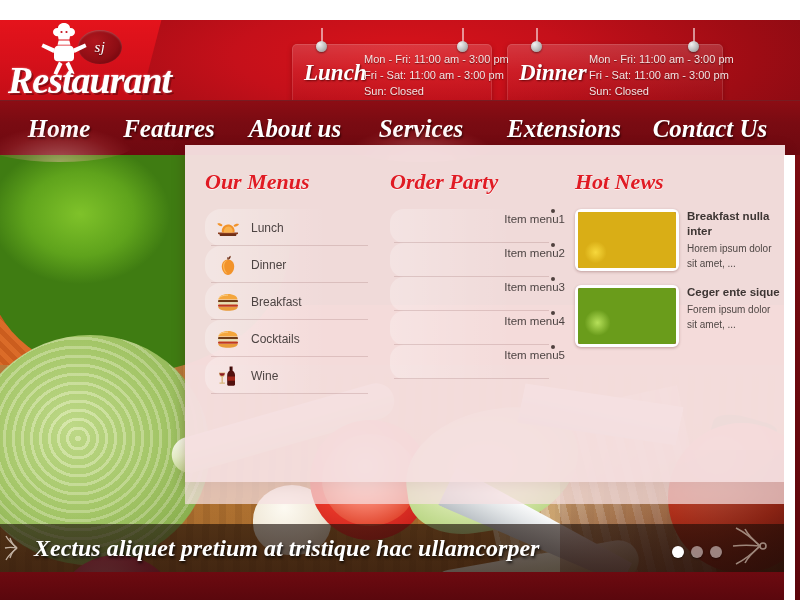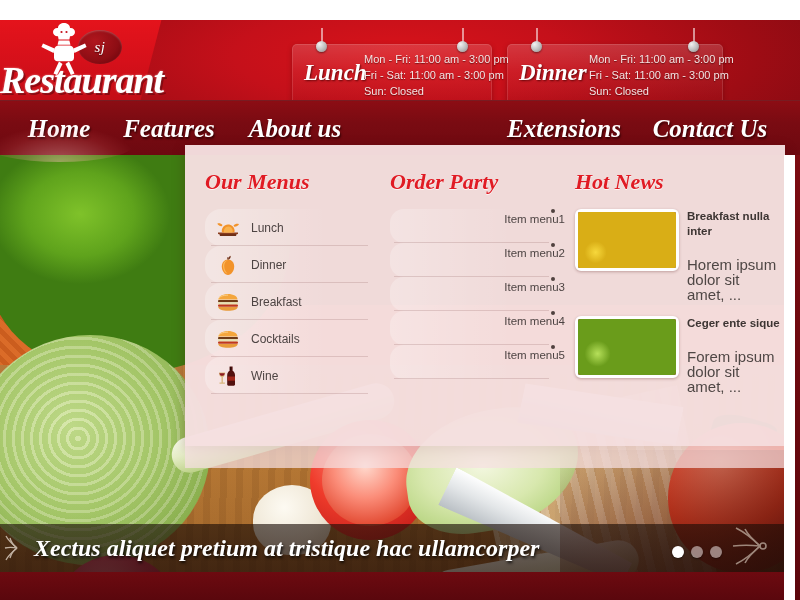--- a/index.html
+++ b/index.html
@@ -38,21 +38,21 @@
     border-radius:50%;
     background:radial-gradient(ellipse at 38% 32%, #b0161d 0%, #8d0d14 60%, #600309 100%);
     box-shadow: inset 0 1px 2px rgba(255,255,255,.25);
     display:flex; align-items:center; justify-content:center;
   }
   .logo-plate span{
     font-family:"Liberation Serif", serif; font-style:italic;
     color:#fff; font-size:15px; letter-spacing:.5px; text-shadow:0 1px 1px rgba(0,0,0,.5);
   }
   .logo-word{
-    position:absolute; left:0; top:38px; z-index:6;
+    position:absolute; left:8px; top:38px; z-index:6;
     font-family:"Liberation Serif", serif;
     font-style:italic; font-weight:700; font-size:38px; color:#ffffff;
     letter-spacing:-1px;
     text-shadow: 2px 2px 0 rgba(90,2,8,.55), 0 0 2px rgba(255,255,255,.6);
   }
 
   
   .hours-card{
     position:absolute; top:24px; height:62px;
     background:linear-gradient(to bottom, rgba(255,255,255,.16) 0%, rgba(255,255,255,.05) 45%, rgba(120,5,12,.10) 100%);
@@ -227,21 +227,21 @@
     position:absolute; right:0; top:155px; width:16px; height:445px;
     background:#ffffff; z-index:8;
   }
   .frame-right:after{
     content:""; position:absolute; right:0; top:0; width:5px; height:100%;
     background:linear-gradient(to bottom,#7c0c12,#5c070d);
   }
 
   
   .dropdown{
-    position:absolute; left:185px; top:145px; width:600px; height:301px;
+    position:absolute; left:185px; top:145px; width:600px; height:337px;
     background:rgba(245,223,224,.97);
     box-shadow: 0 4px 12px rgba(60,0,4,.25);
     z-index:7;
   }
   .dropdown:after{
     content:""; position:absolute; left:0; right:0; top:100%; height:22px;
     background:rgba(245,223,224,.72);
   }
   .dd-cols{ position:relative; display:flex; padding:24px 0 0 0; height:100%; }
   .dd-col{ position:relative; }
@@ -279,21 +279,21 @@
   .item-label{ font-size:11.5px; color:#4d4443; }
 
   .news-item{ display:flex; margin-bottom:14px; cursor:pointer; }
   .news-thumb{
     width:104px; height:62px; flex:0 0 104px; border-radius:6px;
     border:3px solid #ffffff; overflow:hidden; background:#000;
     box-shadow:0 1px 3px rgba(80,20,20,.3); position:relative;
   }
   .news-text{ margin-left:8px; }
   .news-title{ font-size:11.5px; color:#3d3533; font-weight:700; line-height:15px; }
-  .news-body{ font-size:15px; color:#4f4745; line-height:15px; margin-top:18px; }
+  .news-body{ font-size:10px; color:#4f4745; line-height:15px; margin-top:2px; }
 
   
   .t1{ position:absolute; inset:0;
     background:
       radial-gradient(circle 11px at 18% 72%, #f7d83c 0%, #d9ae16 100%),
       radial-gradient(circle 10px at 36% 80%, #f2c62e 0%, #cf9c12 100%),
       radial-gradient(circle 12px at 60% 30%, #e8ddc2 0%, #c3b18a 100%),
       radial-gradient(circle 9px at 76% 62%, #e34a2c 0%, #a8210f 100%),
       radial-gradient(circle 10px at 88% 40%, #f0a22c 0%, #c1700f 100%),
       radial-gradient(circle 11px at 48% 58%, #d9c96f 0%, #a89a34 100%),
@@ -376,20 +376,21 @@
         <div>Sun: Closed</div>
       </div>
     </div>
   </div>
 
   <div class="nav">
     <div class="nav-inner">
       <div class="nav-item active" style="left:0px;width:118px;">Home</div>
       <div class="nav-item" style="left:108px;width:122px;">Features</div>
       <div class="nav-item" style="left:236px;width:118px;">About us</div>
+      <div class="nav-item active" style="left:362px;width:118px;">Services</div>
       <div class="nav-item" style="left:494px;width:140px;">Extensions</div>
       <div class="nav-item" style="left:640px;width:140px;">Contact Us</div>
     </div>
   </div>
 
   <div class="hero">
     <div class="orange-cloth"></div>
     <div class="board"></div>
     <div class="board-light"></div>
     <div class="lettuce"></div>

